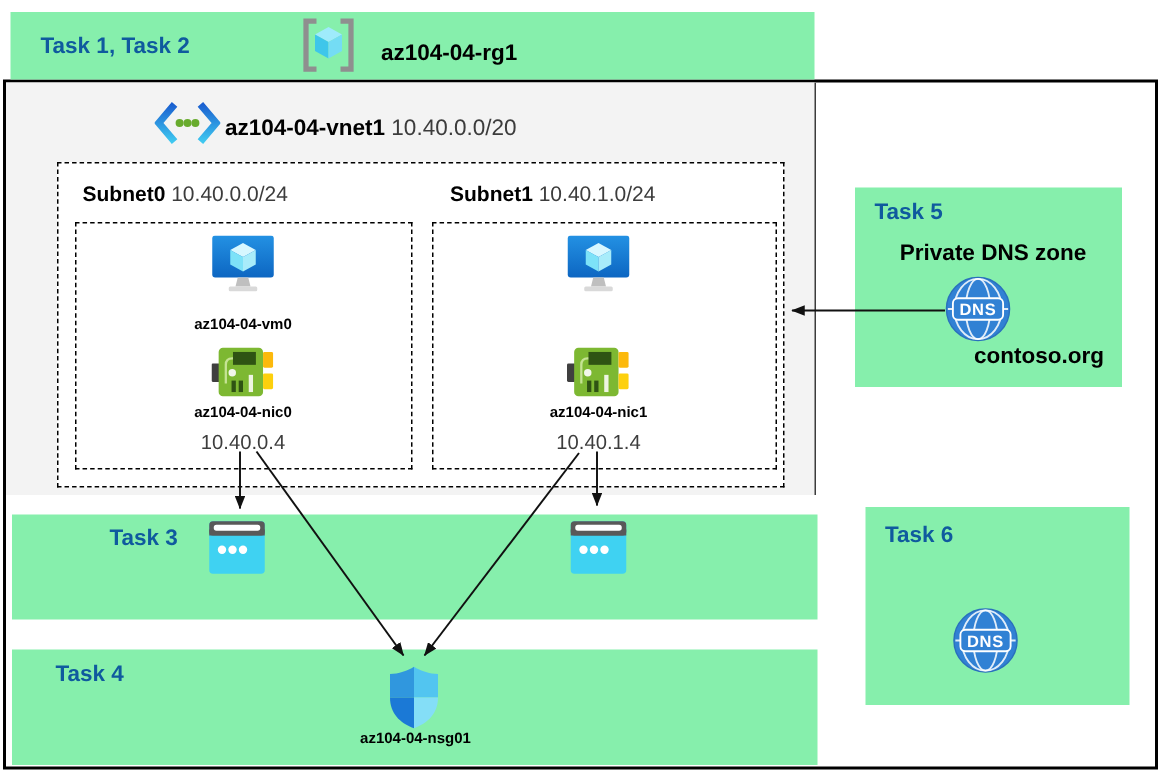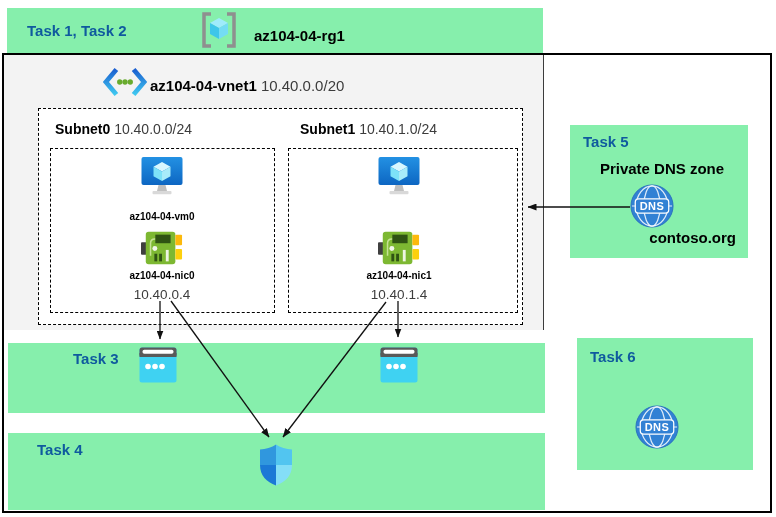--- a/index.html
+++ b/index.html
@@ -193,20 +193,21 @@
         </clipPath>
       </defs>
       <g clip-path="url(#shieldClip)">
         <rect x="0" y="0" width="18" height="21" fill="#3097de"></rect>
         <rect x="18" y="0" width="18" height="21" fill="#52c5f0"></rect>
         <rect x="0" y="21" width="18" height="21" fill="#1b79d6"></rect>
         <rect x="18" y="21" width="18" height="21" fill="#84def7"></rect>
       </g>
     </svg>
   </div>
+  <div class="abs res-label center-label" style="left:197px;top:487px;">az104-04-nsg01</div>
 
   <div class="abs band" id="box-task5"></div>
   <div class="abs task-heading" style="left:583px;top:133px;">Task 5</div>
   <div class="abs res-label" style="left:579px;top:160px;width:166px;text-align:center;font-size:15px;">Private DNS zone</div>
   <div class="abs icon" style="left:630px;top:184px;">
     <svg width="44" height="44" viewBox="0 0 46 46">
       <circle cx="23" cy="23" r="22" fill="#3181d4" stroke="#2a70bd" stroke-width="1"></circle>
       <g stroke="#ffffff" stroke-opacity="0.85" stroke-width="1.3" fill="none">
         <ellipse cx="23" cy="23" rx="8.5" ry="21"></ellipse>
         <ellipse cx="23" cy="23" rx="16.5" ry="21"></ellipse>

